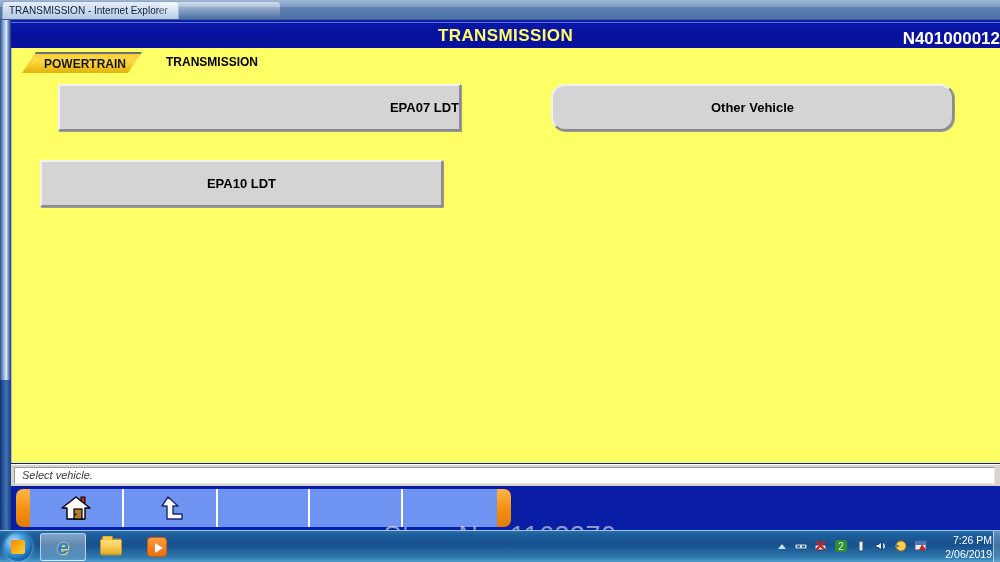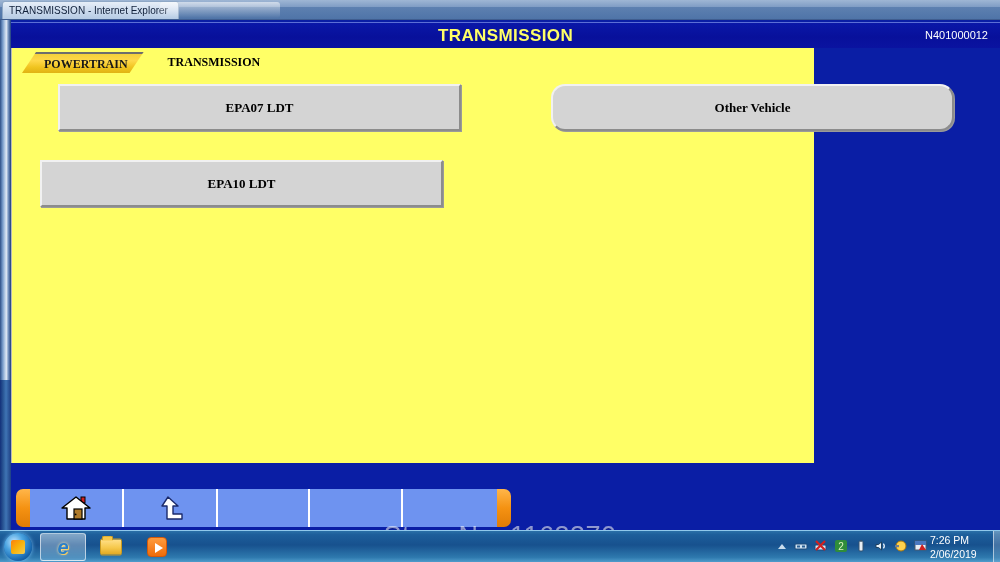--- a/index.html
+++ b/index.html
@@ -52,30 +52,29 @@
     background: linear-gradient(180deg,#0a17a8 0%, #08109b 55%, #0a13a0 100%);
     border-top: 1px solid #5c6fd6;
   }
   .header-title {
     position: absolute; left: 0; top: 0; width: 989px; height: 26px;
     text-align: center; line-height: 26px;
     font-size: 17px; font-weight: bold; color: #ffff66;
     letter-spacing: .4px;
   }
   .header-code {
-    position: absolute; right: 12px; top: 6px;
-    font-size: 11px; color: #ffffff; white-space: nowrap;
+    position: absolute; right: 0px; top: 6px;
+    font-size: 17px; color: #ffffff; white-space: nowrap; font-weight: bold;
   }
 
   
   .content {
-    position: absolute; left: 11px; top: 48px; width: 803px; height: 415px;
+    position: absolute; left: 11px; top: 48px; width: 989px; height: 415px;
     background: #ffff66;
     border-left: 1px solid #b9b9b9;
-    font-family: Liberation Serif, serif;
   }
 
   
   .crumbs { position: absolute; left: 10px; top: 4px; height: 21px; }
   .crumb-tab {
     position: relative; display: inline-block; height: 21px;
     padding: 0 16px 0 22px;
     line-height: 21px;
     font-size: 12px; font-weight: bold; color: #181818;
     background: linear-gradient(180deg,#f4d13a 0%, #ffd84a 35%, #f0c41f 70%, #e0b313 100%);
@@ -100,21 +99,21 @@
     border-top: 2px solid #f1f1f1;
     border-left: 2px solid #f1f1f1;
     border-right: 2px solid #8c8c8c;
     border-bottom: 2px solid #8c8c8c;
     box-shadow: 1px 1px 0 #9a9a9a;
     text-align: center;
     font-size: 13px; font-weight: bold; color: #000;
     cursor: pointer;
   }
   .vbtn span { display: block; width: 100%; }
-  #btn0 { left: 46px;  top: 0px;  width: 403px; height: 47px; line-height: 43px; }
+  #btn0 { left: 46px;  top: 0px;  width: 403px; height: 47px; line-height: 43px; text-align: right; }
   #btn1 { left: 28px;  top: 76px; width: 403px; height: 47px; line-height: 43px; }
   #btn2 { left: 539px; top: 0px;  width: 403px; height: 47px; line-height: 43px; border-radius: 14px; }
 
   
   .statusbar {
     position: absolute; left: 11px; top: 464px; width: 989px; height: 22px;
     background: #d6d3ce;
     border-top: 1px solid #ffffff;
   }
   .status-field {
@@ -223,21 +222,21 @@
     position: absolute; right: 72px; top: 8px;
     display: flex; gap: 6px; align-items: center;
   }
   .tray-ic { width: 14px; height: 14px; display: inline-block; position: relative; }
   .tray-arrow {
     width: 0; height: 0; border-left: 4px solid transparent; border-right: 4px solid transparent;
     border-bottom: 5px solid #c9dced; margin-right: 2px;
   }
   .tray-clock {
     position: absolute; right: 8px; top: 2px; width: 62px;
-    text-align: left; color: #ffffff; font-size: 10.5px; line-height: 14px;
+    text-align: right; color: #ffffff; font-size: 10.5px; line-height: 14px;
   }
   .show-desktop {
     position: absolute; right: 0; top: 0; width: 7px; height: 32px;
     background: linear-gradient(180deg, rgba(255,255,255,.28), rgba(255,255,255,.08));
     border-left: 1px solid rgba(255,255,255,.55);
   }
 </style>
 </head>
 <body>
 
@@ -270,20 +269,23 @@
       <div class="vbtn" id="btn1">
         <span>EPA10 LDT</span>
       </div>
       <div class="vbtn" id="btn2">
         <span>Other Vehicle</span>
       </div>
     </div>
 
   </div>
 
+  <div class="statusbar">
+    <div class="status-field">Select vehicle.</div>
+  </div>
 
   <div class="toolbar">
     <div class="tb-strip">
       <div class="tb-cap left"></div>
       <div class="tb-cap right"></div>
 
       <div class="tb-btn" style="left:14px; width:94px;">
         <div class="tb-icon-wrap">
           <svg width="30" height="26" viewBox="0 0 30 26" aria-hidden="true">
             <rect x="20" y="2" width="4" height="6" fill="#d02020" stroke="#000" stroke-width="1"></rect>

